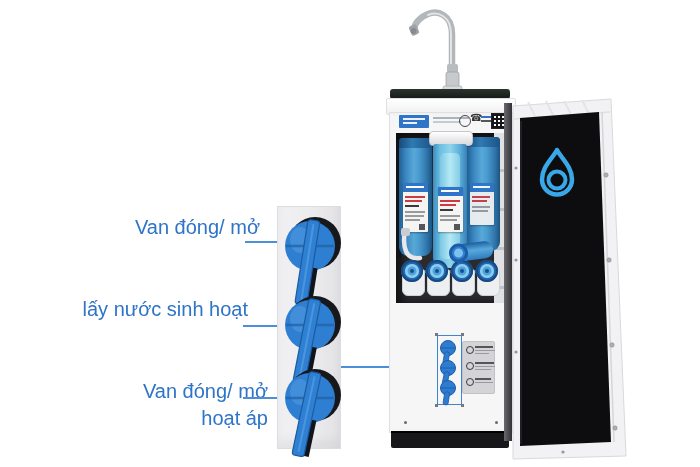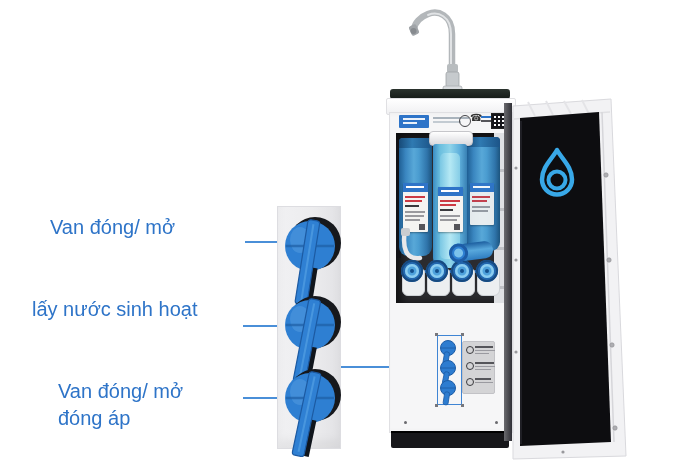--- a/index.html
+++ b/index.html
@@ -4,21 +4,21 @@
 <style>
   :root{
     --label-blue:#2e74c8; --leader-line:#4a8fd8; --valve-blue:#2e7fd2; --valve-blue-dark:#1d5ca6;
     --panel-gray:#ebebed; --interior-dark:#2b2b2f; --door-glass:#0d0d10; --logo-blue:#38a8e8;
     --base-black:#17171a; --chrome:#b3b7ba;
   }
   html,body{margin:0;padding:0;background:#fff;}
   .scene{position:relative;width:700px;height:467px;background:#ffffff;overflow:hidden;
          font-family:"Liberation Sans", sans-serif;}
   
-  .ann{position:absolute;text-align:left;color:var(--label-blue);font-size:20px;line-height:27px;}
+  .ann{position:absolute;text-align:right;color:var(--label-blue);font-size:20px;line-height:27px;}
   .ann-1{left:50px;top:214px;width:210px;}
   .ann-2{left:32px;top:296px;width:216px;}
   .ann-3{left:58px;top:378px;width:210px;}
   .lead{position:absolute;height:2px;background:var(--leader-line);}
   .lead-1{left:245px;top:241px;width:48px;}
   .lead-2{left:243px;top:325px;width:49px;}
   .lead-3{left:243px;top:397px;width:49px;}
   .lead-4{left:340px;top:366px;width:98px;height:1.5px;}
   
   .valve-panel{position:absolute;left:277px;top:206px;width:62px;height:241px;
@@ -102,21 +102,21 @@
 <div class="scene">
 
   <div class="ann ann-1">
     <div>Van đóng/ mở</div>
   </div>
   <div class="ann ann-2">
     <div>lấy nước sinh hoạt</div>
   </div>
   <div class="ann ann-3">
     <div>Van đóng/ mở</div>
-    <div>đóng áp</div>
+    <div>hoạt áp</div>
   </div>
 
   <div class="lead lead-1"></div>
   <div class="lead lead-2"></div>
   <div class="lead lead-3"></div>
   <div class="lead lead-4"></div>
 
   <div class="valve-panel"></div>
 
   <svg class="valve valve-1" viewBox="0 0 64 100">

